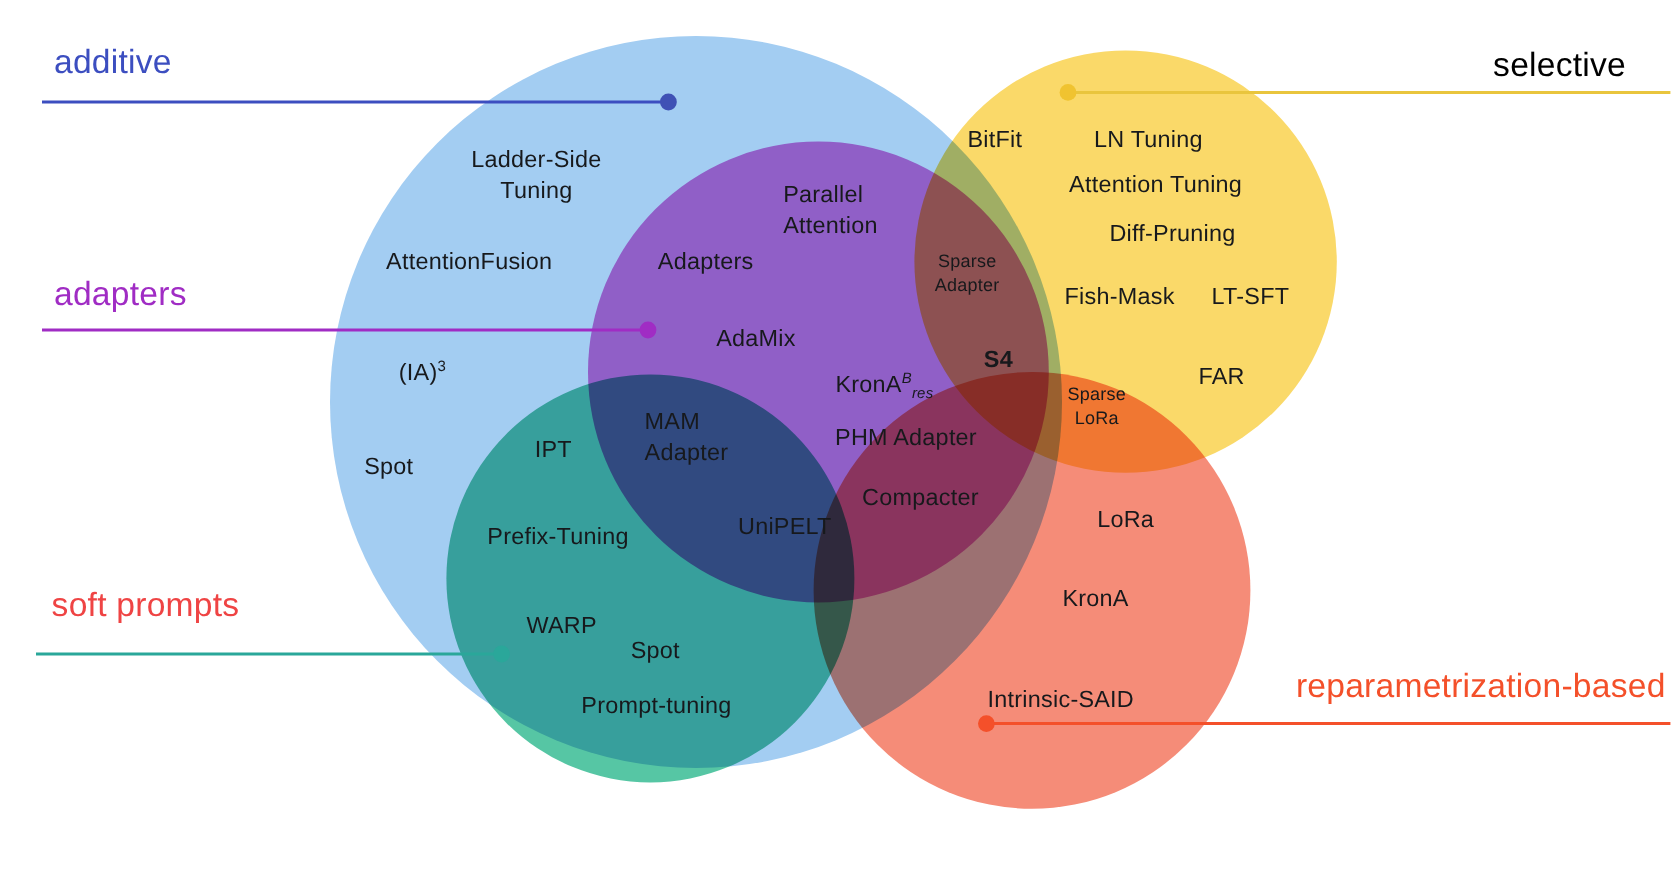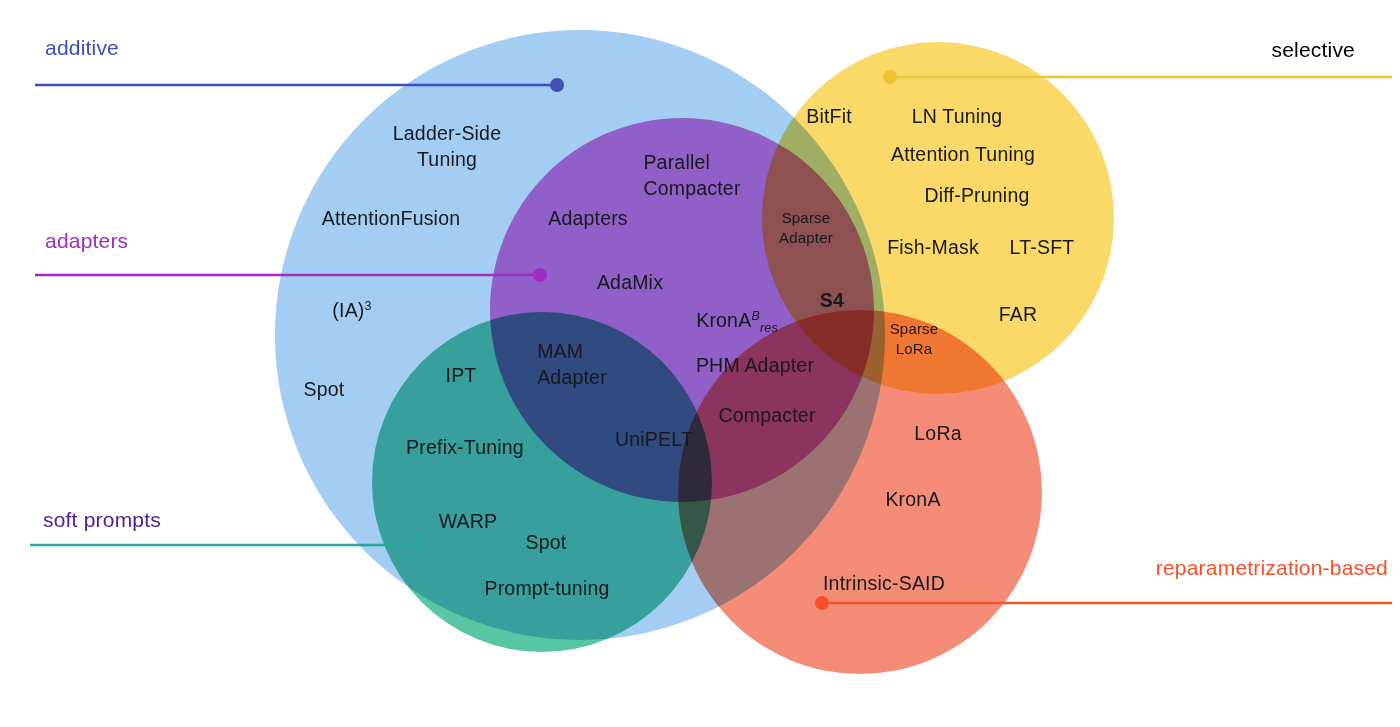--- a/index.html
+++ b/index.html
@@ -27,21 +27,21 @@
     letter-spacing: 0.2px;
   }
   .label.ta-left { text-align: left; }
   .label.small { font-size: 15px; }
 
   .ss { font-size: 64%; }
   .it { font-style: italic; }
 
   .cat {
     position: absolute;
-    font-size: 21px;
+    font-size: 28px;
     white-space: nowrap;
     letter-spacing: 0.2px;
   }
 </style>
 </head>
 <body>
 
 <div class="canvas">
 
   <svg width="1400" height="727" viewBox="0 0 1400 727">
@@ -65,32 +65,32 @@
     <circle cx="890" cy="77" r="7" fill="#f0c330"></circle>
 
     <line x1="822" y1="603" x2="1392" y2="603" stroke-width="2.5" stroke="#f4502a"></line>
     <circle cx="822" cy="603" r="7" fill="#f4502a"></circle>
   </svg>
 
   <div class="labels">
 
     <div class="cat" style="left: 45px; top: 36px; color: rgb(60, 78, 192);">additive</div>
     <div class="cat" style="left: 45px; top: 229px; color: rgb(160, 44, 196);">adapters</div>
-    <div class="cat" style="left: 43px; top: 508px; color: #4c1d95;">soft prompts</div>
+    <div class="cat" style="left: 43px; top: 488px; color: #ef4444;">soft prompts</div>
     <div class="cat" style="right: 45px; top: 38px; color: #000000;">selective</div>
     <div class="cat" style="right: 12px; top: 556px; color: rgb(244, 80, 42); text-align: right;">reparametrization-based</div>
 
     <div class="label" style="left:447px; top:147px;">Ladder-Side
 Tuning</div>
     <div class="label" style="left:391px; top:219px;">AttentionFusion</div>
     <div class="label" style="left:352px; top:311px;"><span>(IA)</span><sup class="ss">3</sup></div>
     <div class="label" style="left:324px; top:390px;">Spot</div>
 
     <div class="label ta-left" style="left:692px; top:176px;">Parallel
-Compacter</div>
+Attention</div>
     <div class="label" style="left:588px; top:219px;">Adapters</div>
     <div class="label" style="left:630px; top:283px;">AdaMix</div>
     <div class="label small" style="left:806px; top:228px;">Sparse
 Adapter</div>
     <div class="label" style="left:832px; top:301px;font-weight:bold;">S4</div>
 
     <div class="label" style="left:829px; top:117px;">BitFit</div>
     <div class="label" style="left:957px; top:117px;">LN Tuning</div>
     <div class="label" style="left:963px; top:155px;">Attention Tuning</div>
     <div class="label" style="left:977px; top:196px;">Diff-Pruning</div>

